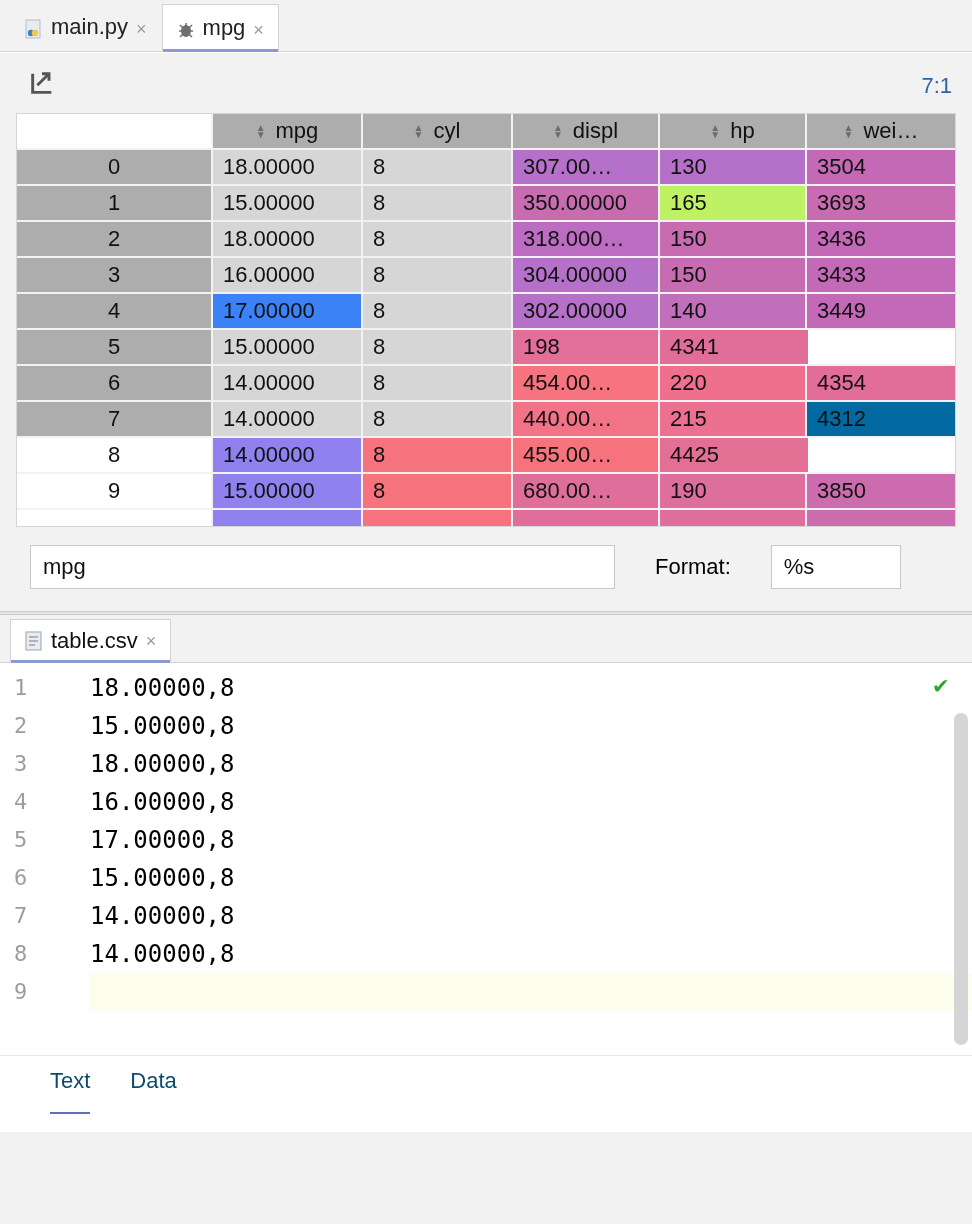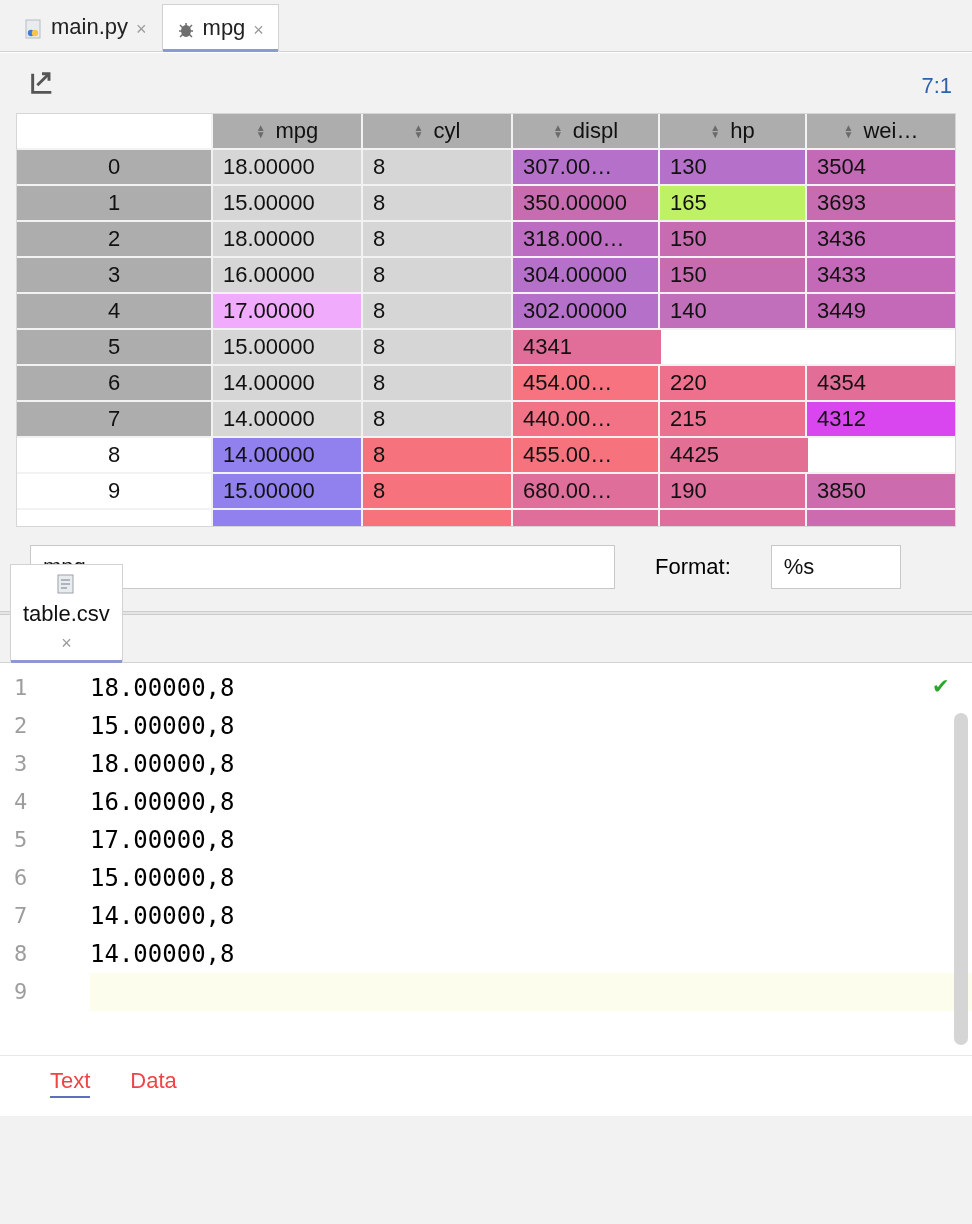--- a/index.html
+++ b/index.html
@@ -128,41 +128,41 @@
 
   
   .bottom-tabs {
     display:flex; align-items:flex-end; background:#f2f2f2;
     border-bottom:1px solid #d2d2d2; height:48px; padding-left:10px;
   }
   .bottom-tab {
     display:flex; align-items:center; gap:6px;
     padding:8px 12px; background:#fff;
     border:1px solid #d2d2d2; border-bottom:1px solid #fff;
-    margin-bottom:-1px; position:relative; cursor:pointer;flex-direction:column;
+    margin-bottom:-1px; position:relative; cursor:pointer;
   }
   .bottom-tab::after{
     content:""; position:absolute; left:0; right:0; bottom:-1px; height:3px; background:#8c9ad1;
   }
 
   .editor-area { display:flex; background:#fff; height:392px; position:relative; }
   .gutter { width:90px; background:#fff; color:#9d9d9d; font-family:Menlo,Consolas,monospace; font-size:22px; padding-top:6px; text-align:left; padding-left:14px; }
   .gutter div { height:38px; line-height:38px; }
   .code-lines { flex:1; font-family:Menlo,Consolas,monospace; font-size:24px; padding-top:6px; color:#000; position:relative; }
   .code-lines .line { height:38px; line-height:38px; }
   .code-lines .current-line { background:#fdfdee; }
   .check { position:absolute; right:24px; top:8px; color:#2ca52c; font-size:24px; }
   .vscroll { position:absolute; right:4px; top:50px; bottom:10px; width:14px; background:#d5d5d5; border-radius:7px; }
 
   
   .view-tabs {
     display:flex; gap:40px; padding:12px 0 18px 50px;
     background:#fff; border-top:1px solid #e7e7e7;
   }
-  .view-tab { font-size:22px; color:#ef4444; cursor:pointer; padding-bottom:2px; }
+  .view-tab { font-size:22px; color:#0c4a6e; cursor:pointer; padding-bottom:18px; }
   .view-tab.active { border-bottom:2px solid #5f6fbc; }
 
 </style>
 </head>
 <body>
 
 <div class="editor-tabs">
   <div class="editor-tab">
     <span class="icon">
       <svg class="svg-inline" width="20" height="20" viewBox="0 0 20 20">
@@ -282,47 +282,48 @@
         <div class="grid-row">
           <div class="cell row-idx-col idx-selected">3</div>
           <div class="cell col-mpg" style="background:#d6d6d6">16.00000</div>
           <div class="cell col-cyl" style="background:#d6d6d6">8</div>
           <div class="cell col-displ" style="background:#b570c9">304.00000</div>
           <div class="cell col-hp" style="background:#c86cb2">150</div>
           <div class="cell col-wei" style="background:#c369b7">3433</div>
         </div>
         <div class="grid-row">
           <div class="cell row-idx-col idx-selected">4</div>
-          <div class="cell col-mpg" style="background:#f0abfc">17.00000</div>
+          <div class="cell col-mpg" style="background:#3b82f6">17.00000</div>
           <div class="cell col-cyl" style="background:#d6d6d6">8</div>
           <div class="cell col-displ" style="background:#b570c9">302.00000</div>
           <div class="cell col-hp" style="background:#c16ebb">140</div>
           <div class="cell col-wei" style="background:#c369b7">3449</div>
         </div>
         <div class="grid-row">
           <div class="cell row-idx-col idx-selected">5</div>
           <div class="cell col-mpg" style="background:#d6d6d6">15.00000</div>
           <div class="cell col-cyl" style="background:#d6d6d6">8</div>
+          <div class="cell col-hp" style="background:#e26f98">198</div>
           <div class="cell col-wei" style="background:#e16e98">4341</div>
         </div>
         <div class="grid-row">
           <div class="cell row-idx-col idx-selected">6</div>
           <div class="cell col-mpg" style="background:#d6d6d6">14.00000</div>
           <div class="cell col-cyl" style="background:#d6d6d6">8</div>
           <div class="cell col-displ" style="background:#f6737f">454.00…</div>
           <div class="cell col-hp" style="background:#ee708c">220</div>
           <div class="cell col-wei" style="background:#e26e98">4354</div>
         </div>
         <div class="grid-row">
           <div class="cell row-idx-col idx-selected">7</div>
           <div class="cell col-mpg" style="background:#d6d6d6">14.00000</div>
           <div class="cell col-cyl" style="background:#d6d6d6">8</div>
           <div class="cell col-displ" style="background:#f27286">440.00…</div>
           <div class="cell col-hp" style="background:#ec708f">215</div>
-          <div class="cell col-wei" style="background:#d946ef">4312</div>
+          <div class="cell col-wei" style="background:#0369a1">4312</div>
         </div>
         <div class="grid-row">
           <div class="cell row-idx-col idx-unselected">8</div>
           <div class="cell col-mpg" style="background:#9081ee">14.00000</div>
           <div class="cell col-cyl" style="background:#f6737e">8</div>
           <div class="cell col-displ" style="background:#f6737e">455.00…</div>
           <div class="cell col-wei" style="background:#e46f95">4425</div>
         </div>
         <div class="grid-row">
           <div class="cell row-idx-col idx-unselected">9</div>

